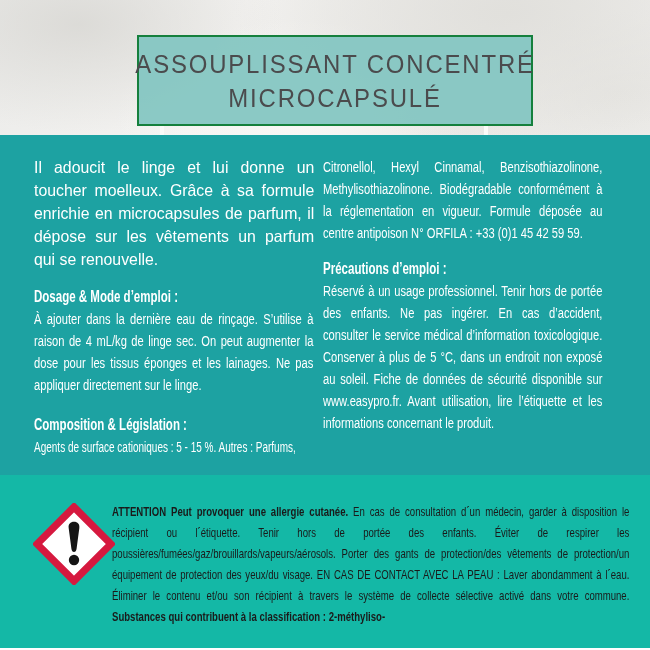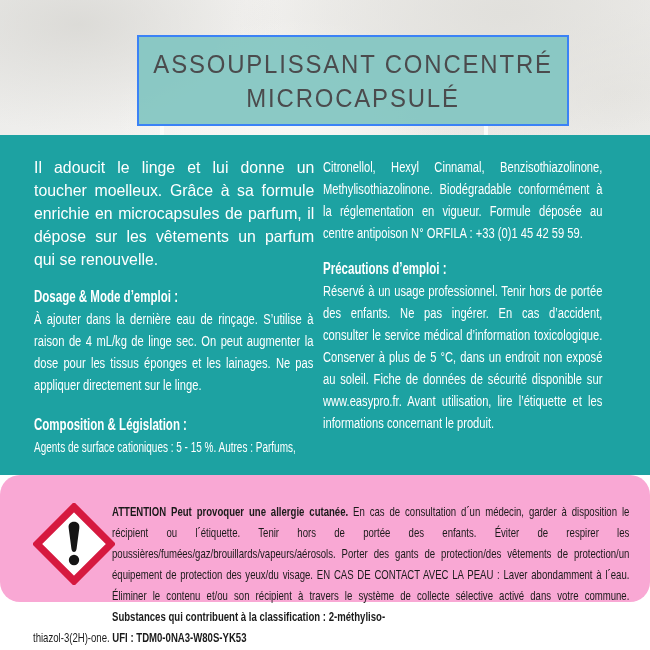--- a/index.html
+++ b/index.html
@@ -11,23 +11,23 @@
   .towel{
     position:absolute;top:0;left:0;width:650px;height:135px;
     background:
       radial-gradient(ellipse 340px 180px at 12% 18%, rgba(215,214,210,.8) 0%, rgba(215,214,210,0) 60%),
       radial-gradient(ellipse 420px 200px at 78% 10%, rgba(224,223,219,.9) 0%, rgba(224,223,219,0) 65%),
       radial-gradient(ellipse 300px 160px at 45% 85%, rgba(250,250,248,.9) 0%, rgba(250,250,248,0) 60%),
       radial-gradient(ellipse 260px 140px at 95% 70%, rgba(228,227,223,.8) 0%, rgba(228,227,223,0) 60%),
       linear-gradient(115deg,#ececea 0%,#f3f2f0 35%,#e9e8e5 70%,#f1f0ee 100%);
   }
   .title-box{
-    position:absolute;left:137px;top:35px;width:432px;height:91px;
+    position:absolute;left:137px;top:35px;width:396px;height:91px;
     background:rgba(133,198,194,.95);
-    border:2px solid #3b82f6;
+    border:2px solid #15803d;
     box-sizing:border-box;
     display:flex;flex-direction:column;justify-content:center;align-items:center;
   }
   .title-line{
     color:#4b4b4d;font-size:26px;line-height:34px;letter-spacing:2px;
     font-weight:normal;transform:scaleX(.92);white-space:nowrap;
   }
   .corner-tab{position:absolute;top:126px;width:4px;height:10px;background:#fbfbf9;}
   .tab-left{left:160px;} .tab-right{left:484px;}
 
@@ -47,21 +47,21 @@
     font-size:15.5px;line-height:22px;text-align:justify;
   }
   .cond-tight{
     width:435px;transform:scaleX(.645);transform-origin:0 0;
     font-size:15.5px;line-height:22px;white-space:nowrap;
   }
   .sec-heading{font-weight:bold;font-size:16px;line-height:22px;text-align:left;}
   .mb14{margin-bottom:14px;} .mb18{margin-bottom:18px;}
 
   
-  .bottom{position:absolute;top:475px;left:0;width:650px;height:127px;background:#f9a8d4;border-radius:20px;}
+  .bottom{position:absolute;top:475px;left:0;width:650px;height:173px;background:#14b8a6;}
   .pictogram{position:absolute;left:33px;top:28px;width:82px;height:82px;}
   .warn-main{margin:26px 20px 0 112px;}
   .warn-tail{margin:0 20px 0 33px;}
   .cond-b{
     width:702px;transform:scaleX(.737);transform-origin:0 0;
     font-size:13px;line-height:21px;text-align:justify;color:#1a1a1a;
   }
   .warn-tail .cond-b{text-align:left;}
   .b{font-weight:bold;}
 </style>
@@ -109,20 +109,15 @@
     <svg class="pictogram" viewBox="0 0 100 100">
       <path d="M50 5 L95 50 L50 95 L5 50 Z" fill="#ffffff" stroke="#d6193f" stroke-width="9" stroke-linejoin="miter"></path>
       <path d="M50 23 C45.5 23 43 25.8 43.5 30.5 L46.8 55.5 C47.1 58.5 48.4 59.8 50 59.8 C51.6 59.8 52.9 58.5 53.2 55.5 L56.5 30.5 C57 25.8 54.5 23 50 23 Z" fill="#151515"></path>
       <circle cx="50" cy="69.5" r="6.3" fill="#151515"></circle>
     </svg>
     <div class="warn-main">
       <div class="cond-b">
         <span class="b">ATTENTION Peut provoquer une allergie cutanée. </span><span>En cas de consultation d´un médecin, garder à disposition le récipient ou l´étiquette. Tenir hors de portée des enfants. Éviter de respirer les poussières/fumées/gaz/brouillards/vapeurs/aérosols. Porter des gants de protection/des vêtements de protection/un équipement de protection des yeux/du visage. EN CAS DE CONTACT AVEC LA PEAU : Laver abondamment à l´eau. Éliminer le contenu et/ou son récipient à travers le système de collecte sélective activé dans votre commune. </span><span class="b">Substances qui contribuent à la classification : 2-méthyliso-</span>
       </div>
     </div>
-    <div class="warn-tail">
-      <div class="cond-b">
-        <span>thiazol-3(2H)-one. </span><span class="b">UFI : TDM0-0NA3-W80S-YK53</span>
-      </div>
-    </div>
   </div>
 
 </div>
 
 </body></html>

